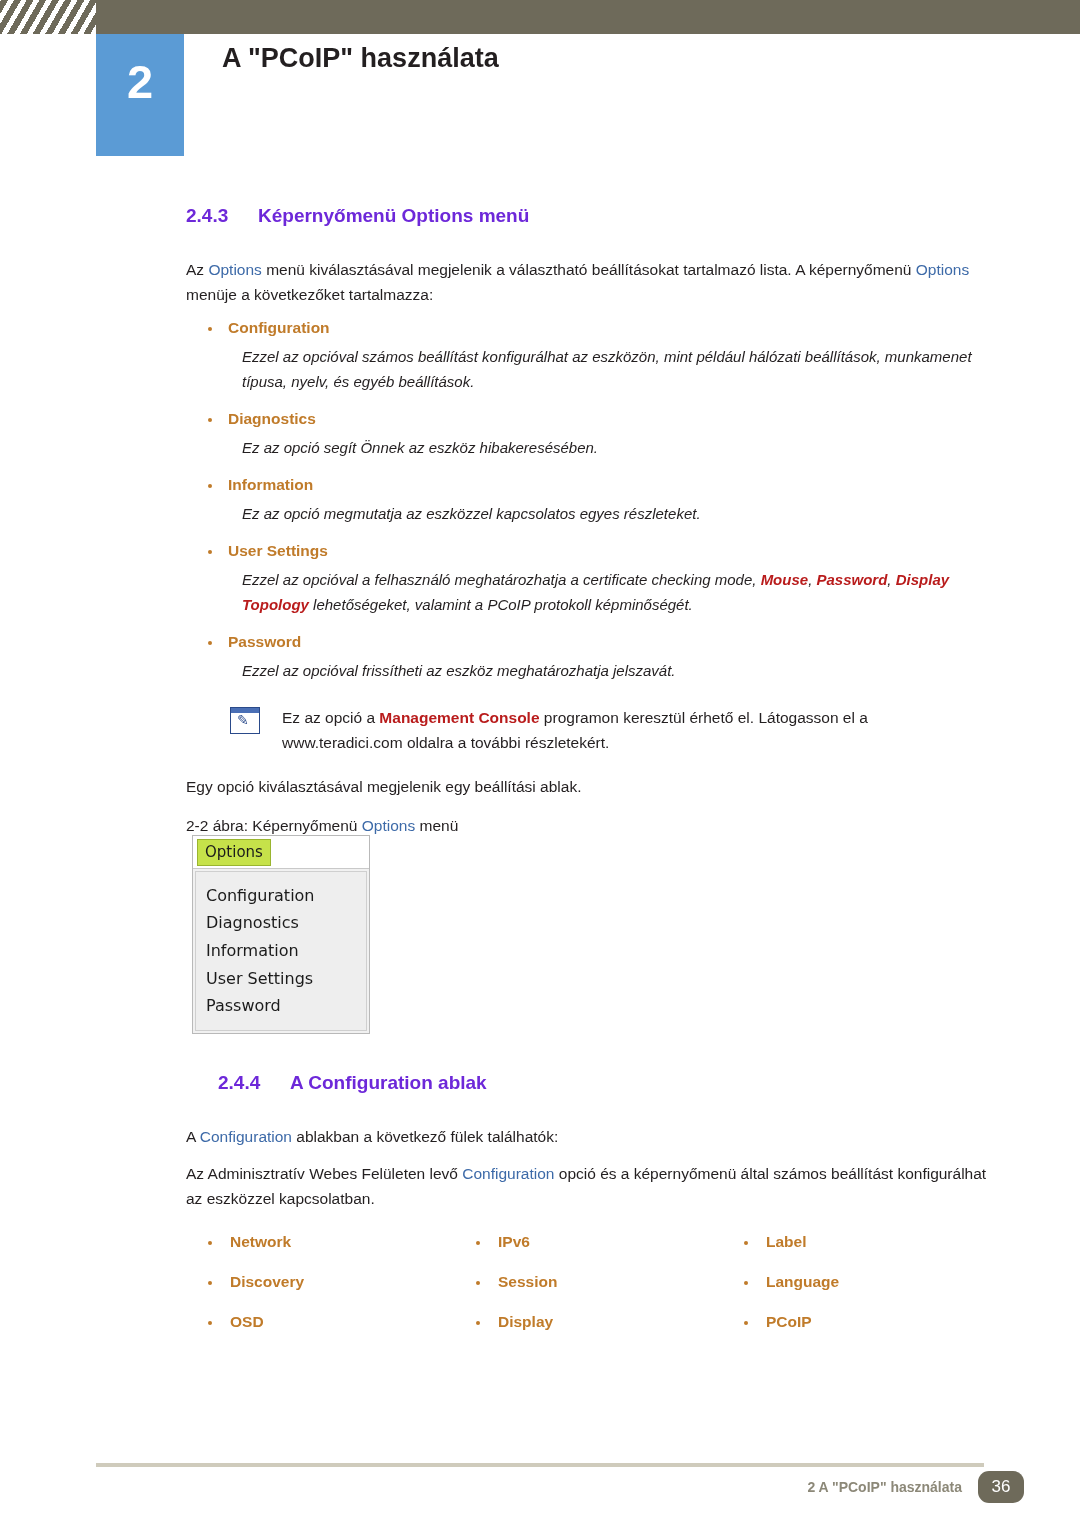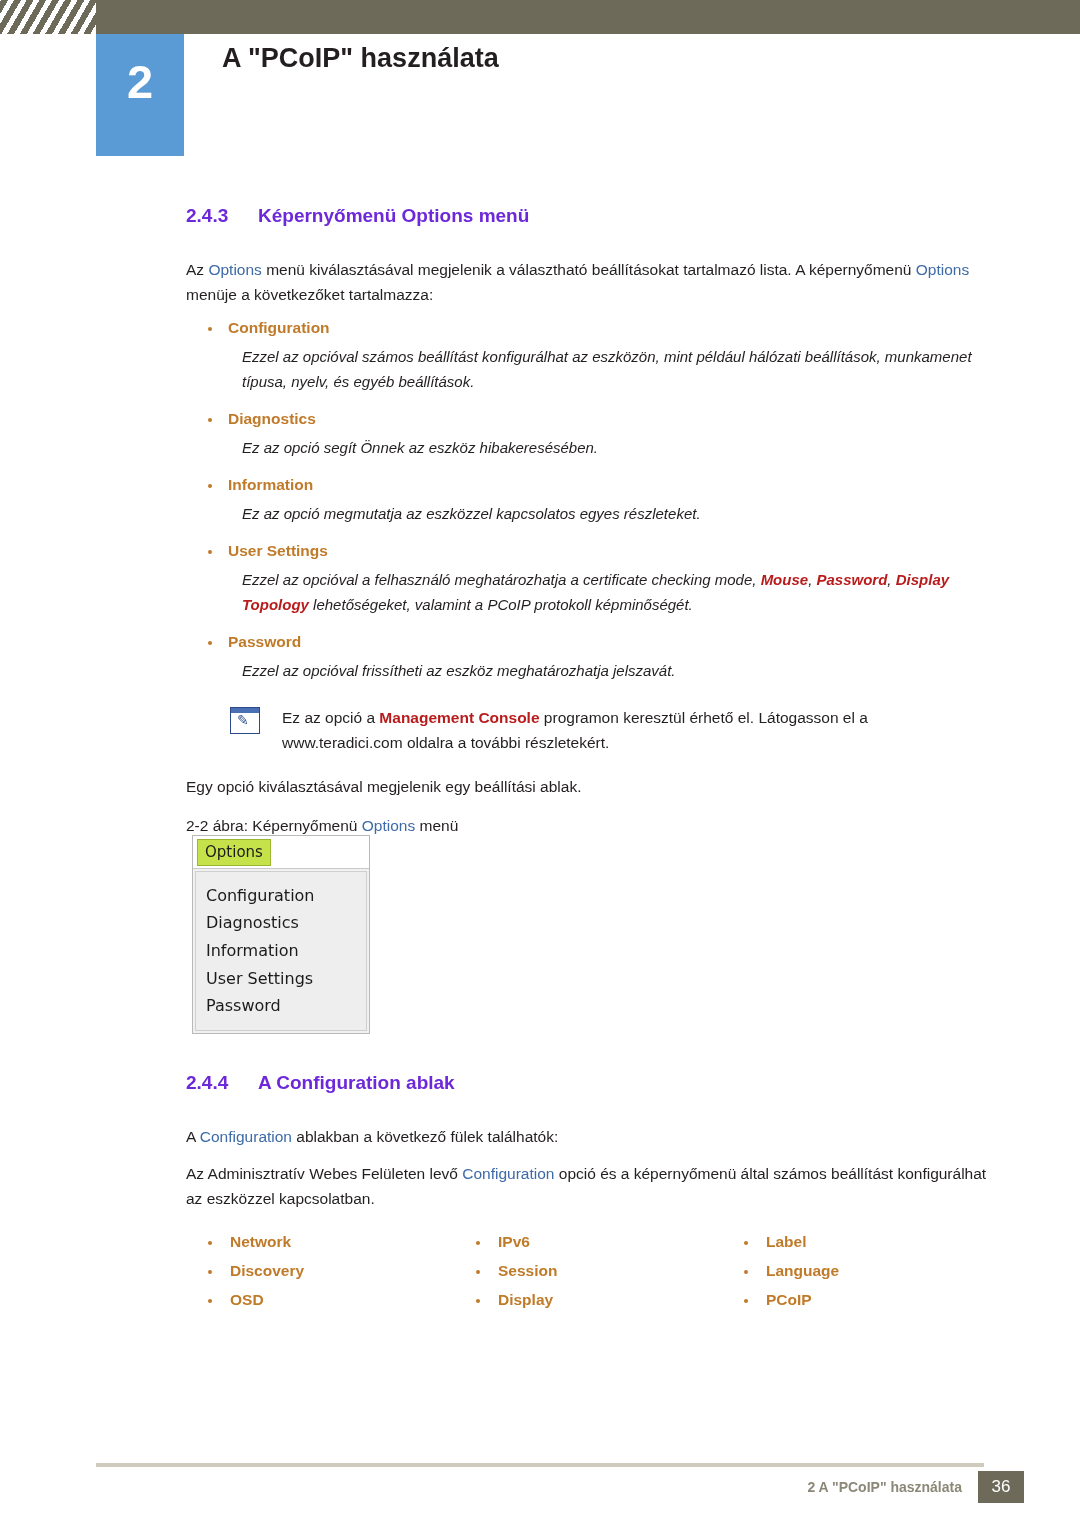--- a/index.html
+++ b/index.html
@@ -202,21 +202,21 @@
     font-size: 16px;
     color: #1b1b1b;
     padding: 2px 0 2px 10px;
     line-height: 1.48;
   }
 
   
   .tabgrid {
     display: grid;
     grid-template-columns: 268px 268px 268px;
-    row-gap: 11px;
+    row-gap: 22px;
     margin-top: 22px;
   }
   .tabgrid .cell {
     font-size: 15.5px;
     font-weight: bold;
     color: #c07b2a;
     position: relative;
     padding-left: 44px;
   }
   .tabgrid .cell::before {
@@ -259,20 +259,21 @@
     right: 56px;
     top: 8px;
     width: 46px;
     height: 32px;
     background: #6e6a5a;
     color: #ffffff;
     font-size: 17px;
     display: flex;
     align-items: center;
     justify-content: center;
+    border-radius: 11px;
   }
 </style>
 </head>
 <body>
 
 <div class="header">
   <div class="header-hatch"></div>
 </div>
 <div class="chapter-box">2</div>
 <div class="chapter-title">A "PCoIP" használata</div>
@@ -334,21 +335,21 @@
     </div>
     <div class="menu-list">
       <div>Configuration</div>
       <div>Diagnostics</div>
       <div>Information</div>
       <div>User Settings</div>
       <div>Password</div>
     </div>
   </div>
 
-  <h2 class="section" style="margin-top:38px;margin-bottom:30px;">
+  <h2 class="section" style="margin-top:38px;margin-bottom:30px;margin-left:32px;">
     <span class="num">2.4.4</span><span>A Configuration ablak</span>
   </h2>
 
   <p class="body">
     <span>A </span><span class="kw">Configuration</span><span> ablakban a következő fülek találhatók:</span>
   </p>
 
   <p class="body">
     <span>Az Adminisztratív Webes Felületen levő </span><span class="kw">Configuration</span><span> opció és a képernyőmenü által számos beállítást</span>
     <span>konfigurálhat az eszközzel kapcsolatban.</span>

